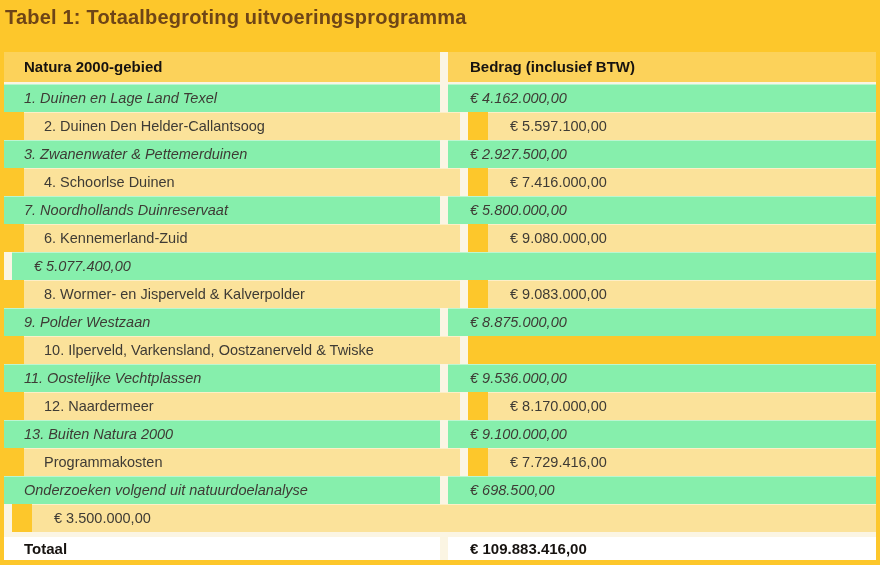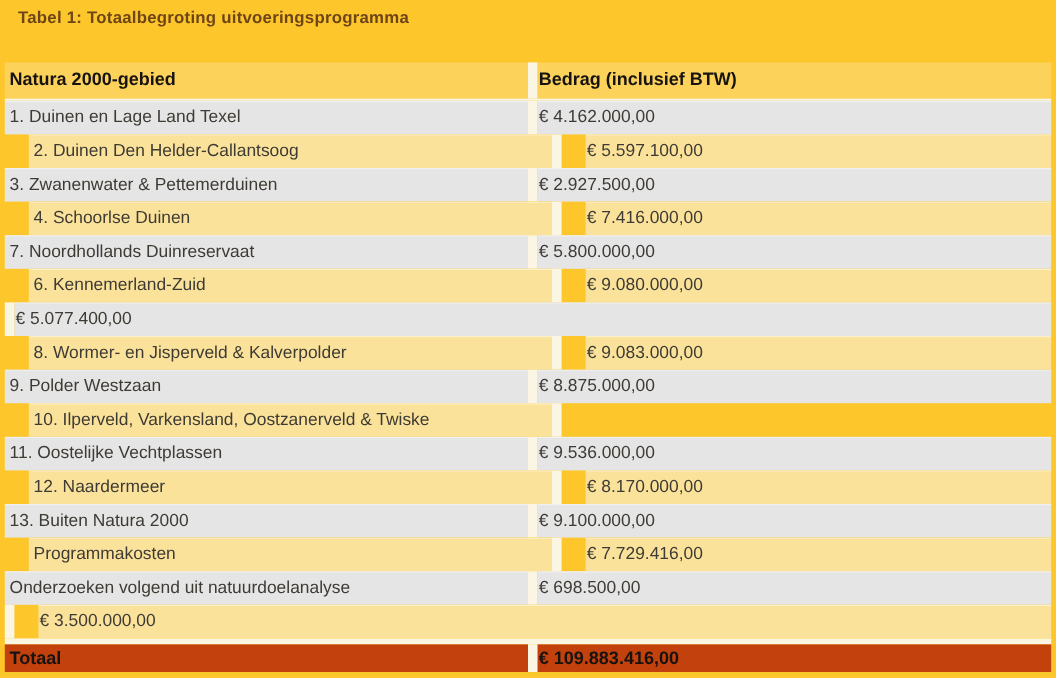--- a/index.html
+++ b/index.html
@@ -7,69 +7,69 @@
     width: 880px;
     height: 565px;
     background: #FDC72B;
     font-family: "Liberation Sans", sans-serif;
     overflow: hidden;
     position: relative;
   }
   .page-title {
     position: absolute;
     top: 6px;
-    left: 15px;
-    font-size: 14px;
+    left: 5px;
+    font-size: 20px;
     font-weight: bold;
     color: #6E4517;
     letter-spacing: 0.2px;
   }
   .budget-table {
     position: absolute;
     top: 52px;
     left: 4px;
     width: 872px;
   }
   .row { display: flex; height: 28px; }
   .cell {
     line-height: 28px;
     font-size: 14.5px;
     color: #3E3B35;
     white-space: nowrap;
     overflow: hidden;
     box-sizing: border-box;
   }
-  .c1 { width: 436px; padding-left: 4px; }
+  .c1 { width: 436px; padding-left: 20px; }
   .gapcol { width: 8px; flex: none; background: #FBF5E3; }
-  .c2 { flex: 1; padding-left: 1px; }
+  .c2 { flex: 1; padding-left: 22px; }
 
   .header-row { height: 30px; }
   .header-row .cell {
     line-height: 30px;
     font-size: 15px;
     font-weight: bold;
     color: #171310;
   }
   .header-row .c1, .header-row .c2 { background: #FCD25A; }
 
   .data-row .c1, .data-row .c2 { box-shadow: inset 0 1px 0 rgba(255,255,255,0.45); }
-  .data-row.light .c1, .data-row.light .c2 { background: #e5e5e5; }
+  .data-row.light .c1, .data-row.light .c2 { background: #86efac; font-style: italic; }
   .data-row.dark  .c1, .data-row.dark  .c2 { background: #FBE29A; margin-left: 20px; }
 
   .sep-header { height: 2px; background: #FBF5E3; }
   .sep-total  { height: 5px; background: #FBF5E3; }
 
   .total-row { height: 23px; }
   .total-row .cell {
     line-height: 23px;
     font-size: 15px;
     font-weight: bold;
     color: #171310;
   }
-  .total-row .c1, .total-row .c2 { background: #c2410c; }
+  .total-row .c1, .total-row .c2 { background: #ffffff; }
 </style>
 </head>
 <body>
 
 <div class="page-title">Tabel 1: Totaalbegroting uitvoeringsprogramma</div>
 
 <div class="budget-table">
   <div class="row header-row">
     <div class="cell c1">Natura 2000-gebied</div>
     <div class="gapcol"></div>

